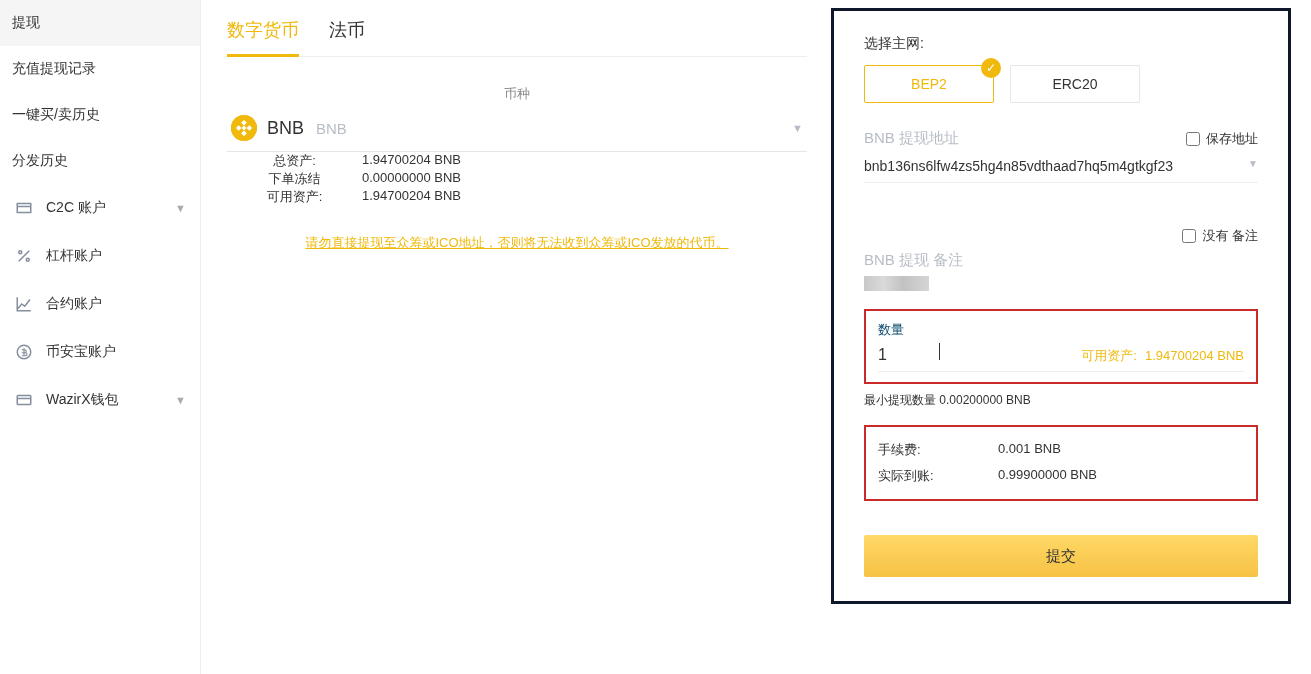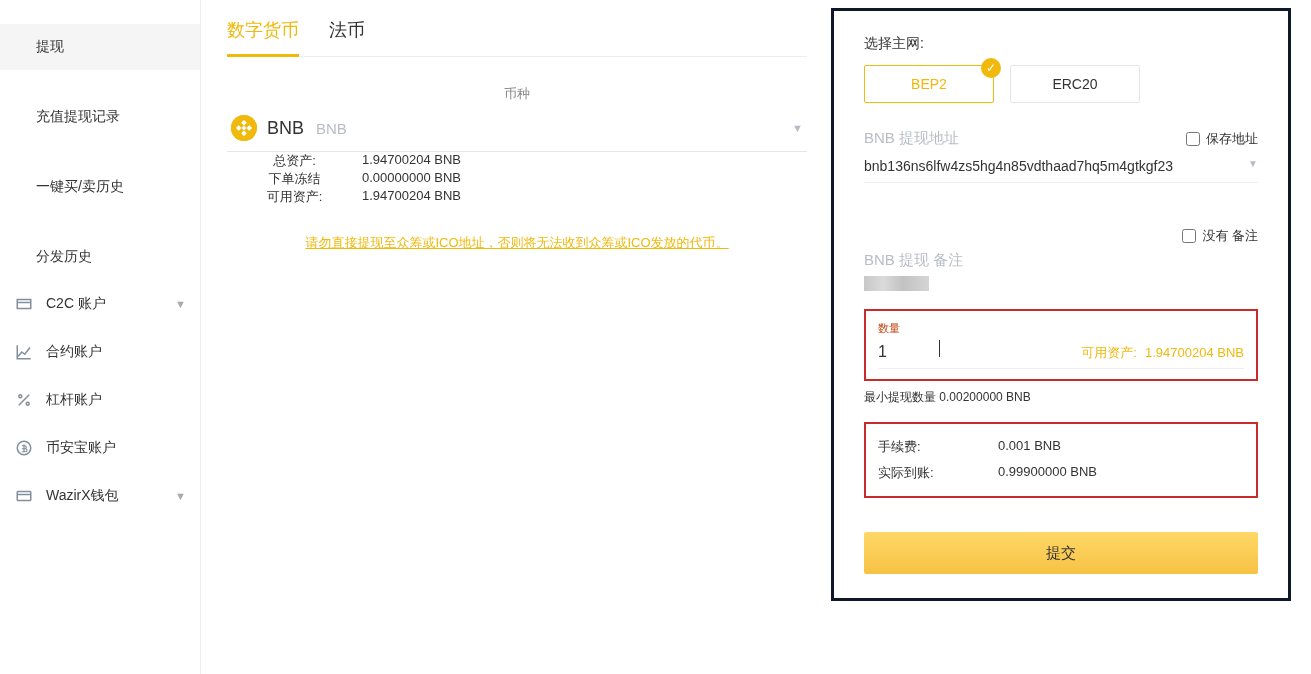--- a/index.html
+++ b/index.html
@@ -3,21 +3,21 @@
 <meta charset="utf-8">
 <style>
   * { box-sizing: border-box; margin: 0; padding: 0; }
   body { font-family: -apple-system, "Helvetica Neue", Arial, "PingFang SC", "Microsoft YaHei", sans-serif; font-size: 14px; color: #333; background: #fff; width: 1311px; height: 674px; overflow: hidden; }
   .layout { display: flex; height: 100%; }
 
   
   .sidebar { width: 201px; flex-shrink: 0; border-right: 1px solid #eee; }
   .sidebar-item { display: flex; align-items: center; padding: 14px 18px 14px 28px; cursor: pointer; color: #333; font-size: 14px; }
   .sidebar-item.active { background: #f5f5f5; }
-  .sidebar-item.sub { padding-left: 36px; margin-top: 24px; }
+  .sidebar-item.sub { padding-left: 12px; }
   .sidebar-section { display: flex; align-items: center; padding: 14px 14px 14px 14px; cursor: pointer; color: #333; }
   .sidebar-section .ic { width: 20px; height: 20px; margin-right: 12px; display:inline-flex;align-items:center;justify-content:center;color:#848e9c; }
   .sidebar-section .chev { margin-left: auto; color: #aaa; font-size: 11px; }
   .sidebar .ic svg { width: 18px; height: 18px; fill: currentColor; }
 
   
   .main { flex: 1; display: flex; padding: 8px 20px 0 26px; gap: 24px; }
   .left-col { flex: 1; min-width: 0; text-align: center; }
   .right-col { width: 460px; flex-shrink: 0; }
 
@@ -52,21 +52,21 @@
   .save-addr { margin-left:auto; display:flex;align-items:center;gap:6px;font-size:13px;color:#333;}
   .save-addr input{width:14px;height:14px;}
   .addr-input { width:100%; border:none; border-bottom:1px solid #eee; padding:6px 24px 8px 0; font-size:14px; outline:none; color:#333; }
   .addr-wrap{position:relative;}
   .addr-wrap .dd{position:absolute;right:0;top:6px;color:#b7bdc6;font-size:10px;}
 
   .memo-block { margin-top: 44px; }
   .memo-blur { margin-top:6px; width:65px;height:15px;background:linear-gradient(90deg,#c8c8c8 0,#dadada 30%,#c2c2c2 60%,#d5d5d5 100%);filter:blur(0.5px);}
 
   .amount-box { border:2px solid #c92a2a; padding: 10px 12px 10px; margin-top:18px; position:relative;}
-  .amount-box .lab { color:#c2410c; font-size:11px; }
+  .amount-box .lab { color:#0c4a6e; font-size:13px; }
   .amount-row { display:flex; align-items:baseline; border-bottom:1px solid #eee; padding:4px 0 6px;}
   .amount-row input{ border:none;outline:none;font-size:16px;width:60px;color:#333;padding:0;}
   .amount-row .avail-l{margin-left:auto;color:#f0b90b;font-size:13px;}
   .amount-row .avail-v{color:#f0b90b;font-size:13px;margin-left:8px;}
   .min-note{font-size:12px;color:#333;margin-top:8px;}
 
   .fee-box{border:2px solid #c92a2a;padding:10px 12px; margin-top:16px;}
   .fee-row{display:flex;font-size:13px;color:#333;padding:4px 0;}
   .fee-row .k{width:120px;}
 
@@ -97,33 +97,33 @@
           <svg viewBox="0 0 24 24">
             <path d="M3 6h18v12H3z M3 10h18" fill="none" stroke="currentColor" stroke-width="2"></path>
           </svg>
         </span>
       <span>C2C 账户</span>
       <span class="chev">▼</span>
     </div>
     <div class="sidebar-section">
       <span class="ic">
           <svg viewBox="0 0 24 24">
+            <path d="M5 19L19 5M7 9a2 2 0 100-4 2 2 0 000 4zm10 10a2 2 0 100-4 2 2 0 000 4z" fill="none" stroke="currentColor" stroke-width="2"></path>
+          </svg>
+        </span>
+      <span>杠杆账户</span>
+    </div>
+    <div class="sidebar-section">
+      <span class="ic">
+          <svg viewBox="0 0 24 24">
             <path d="M4 18l5-6 4 3 7-9" fill="none" stroke="currentColor" stroke-width="2"></path>
             <path d="M3 3v18h18" fill="none" stroke="currentColor" stroke-width="2"></path>
           </svg>
         </span>
       <span>合约账户</span>
-    </div>
-    <div class="sidebar-section">
-      <span class="ic">
-          <svg viewBox="0 0 24 24">
-            <path d="M5 19L19 5M7 9a2 2 0 100-4 2 2 0 000 4zm10 10a2 2 0 100-4 2 2 0 000 4z" fill="none" stroke="currentColor" stroke-width="2"></path>
-          </svg>
-        </span>
-      <span>杠杆账户</span>
     </div>
     <div class="sidebar-section">
       <span class="ic">
           <svg viewBox="0 0 24 24">
             <circle cx="12" cy="12" r="9" fill="none" stroke="currentColor" stroke-width="2"></circle>
             <path d="M12 7v10M9 9h4a2 2 0 010 4H9h5a2 2 0 010 4H9" fill="none" stroke="currentColor" stroke-width="1.6"></path>
           </svg>
         </span>
       <span>币安宝账户</span>
     </div>

